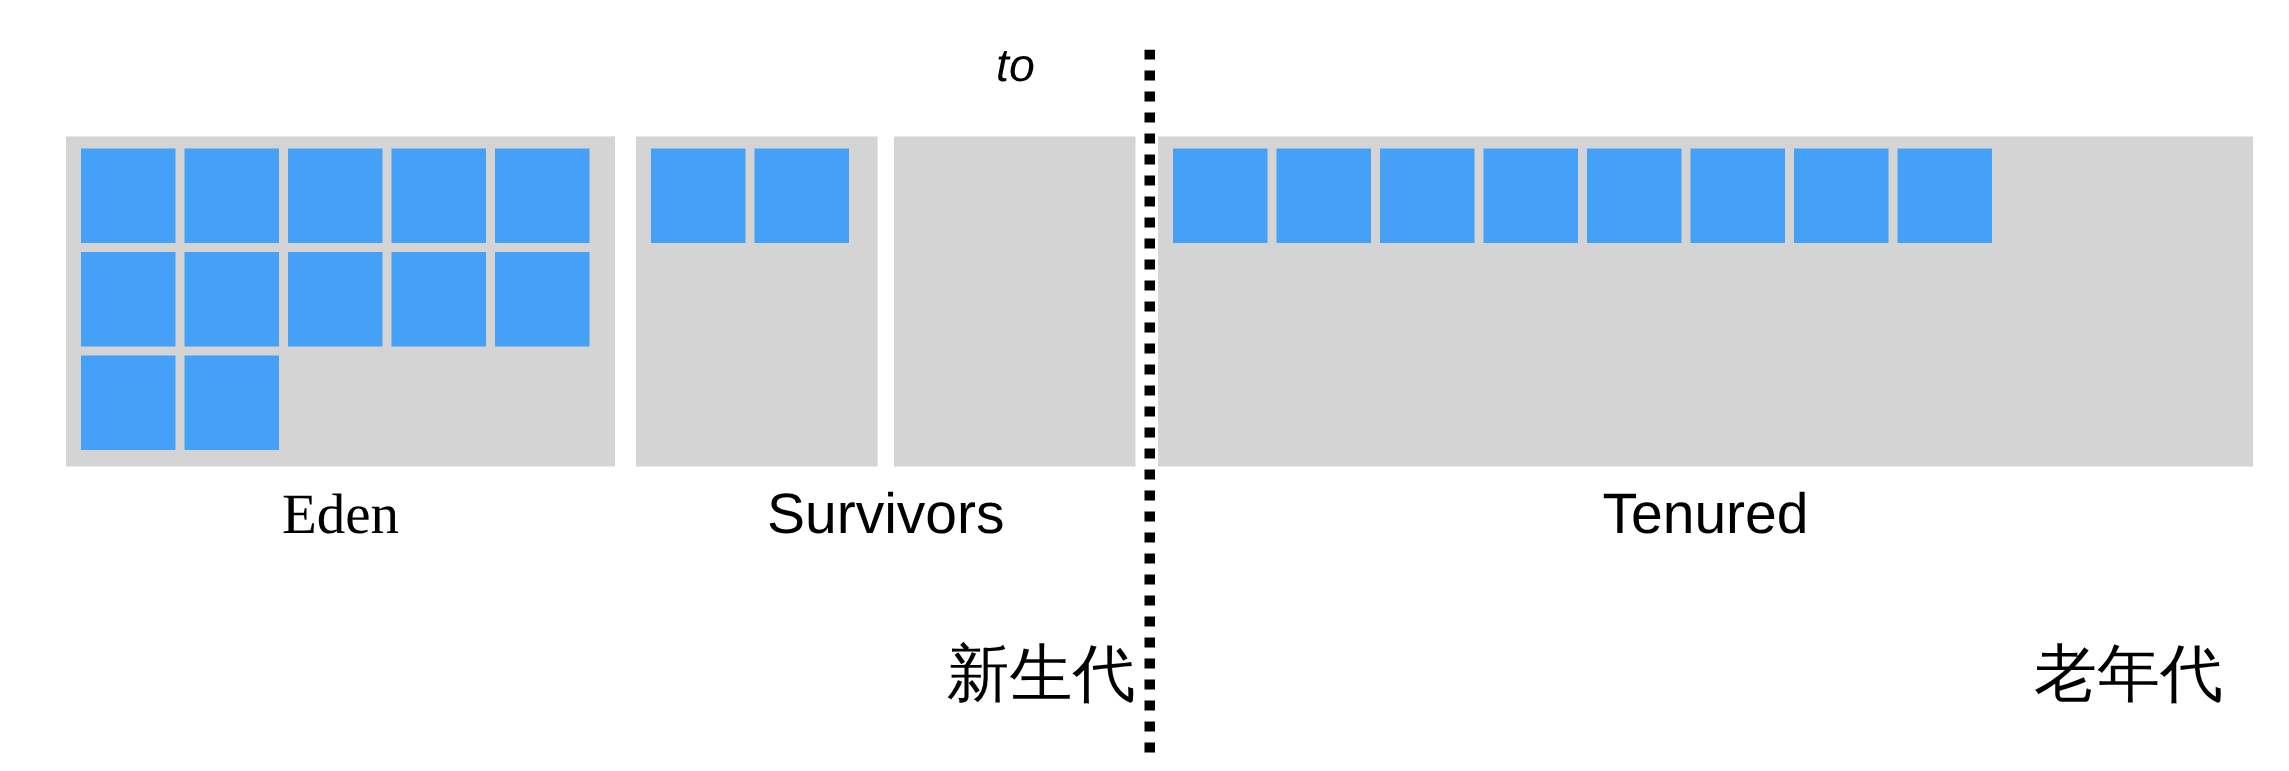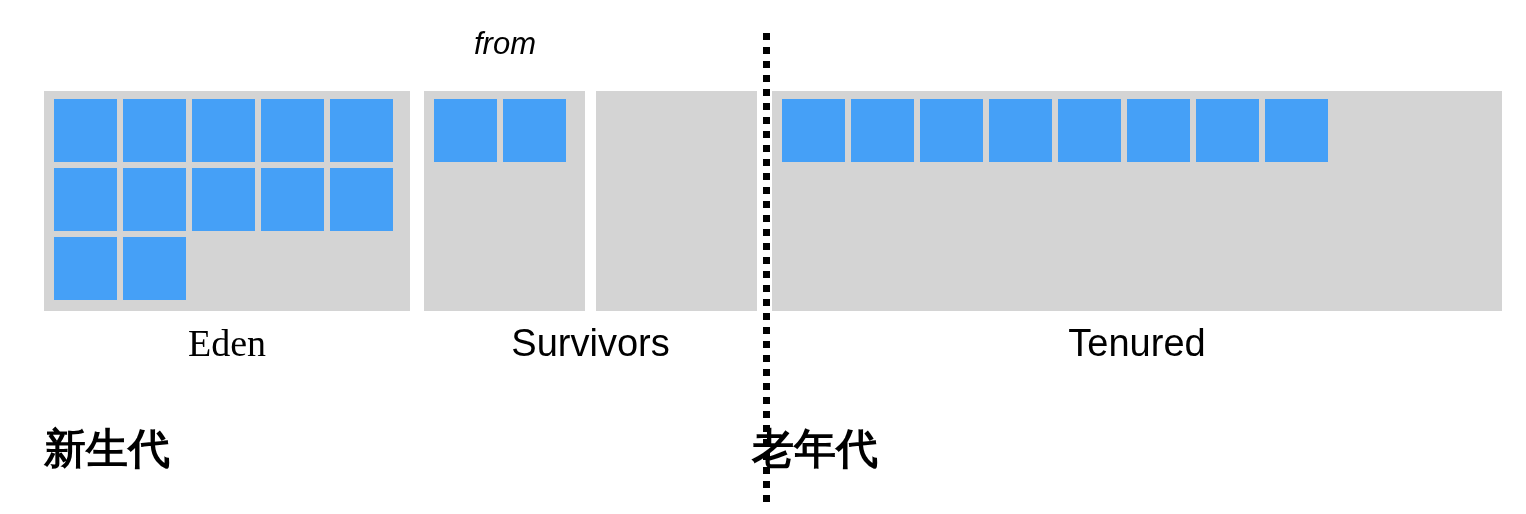--- a/index.html
+++ b/index.html
@@ -62,24 +62,24 @@
     font-size: 31px;
     line-height: 36px;
     font-style: italic;
     color: #000000;
     white-space: nowrap;
   }
 
   
   .gen-label {
     position: absolute;
-    text-align: left;
+    text-align: right;
     font-size: 42px;
     line-height: 50px;
-    font-weight: bold;
+    font-weight: normal;
     color: #000000;
     white-space: nowrap;
   }
 
   
   #divider {
     position: absolute;
     left: 763px;
     top: 33px;
     width: 7px;
@@ -91,22 +91,22 @@
     );
     background-size: 7px 14px;
     background-repeat: repeat-y;
   }
 </style>
 </head>
 <body>
 
 <div id="diagram">
 
-  <div class="sub-label" style="left:424px; top:26px; width:162px;">from</div>
 
+  <div class="sub-label" style="left:596px; top:26px; width:162px;">to</div>
 
   <div class="region" style="left:44px; top:91px; width:366px; height:220px;">
     <div class="cells" style="width:345px;">
       <div class="cell"></div>
       <div class="cell"></div>
       <div class="cell"></div>
       <div class="cell"></div>
       <div class="cell"></div>
       <div class="cell"></div>
       <div class="cell"></div>

